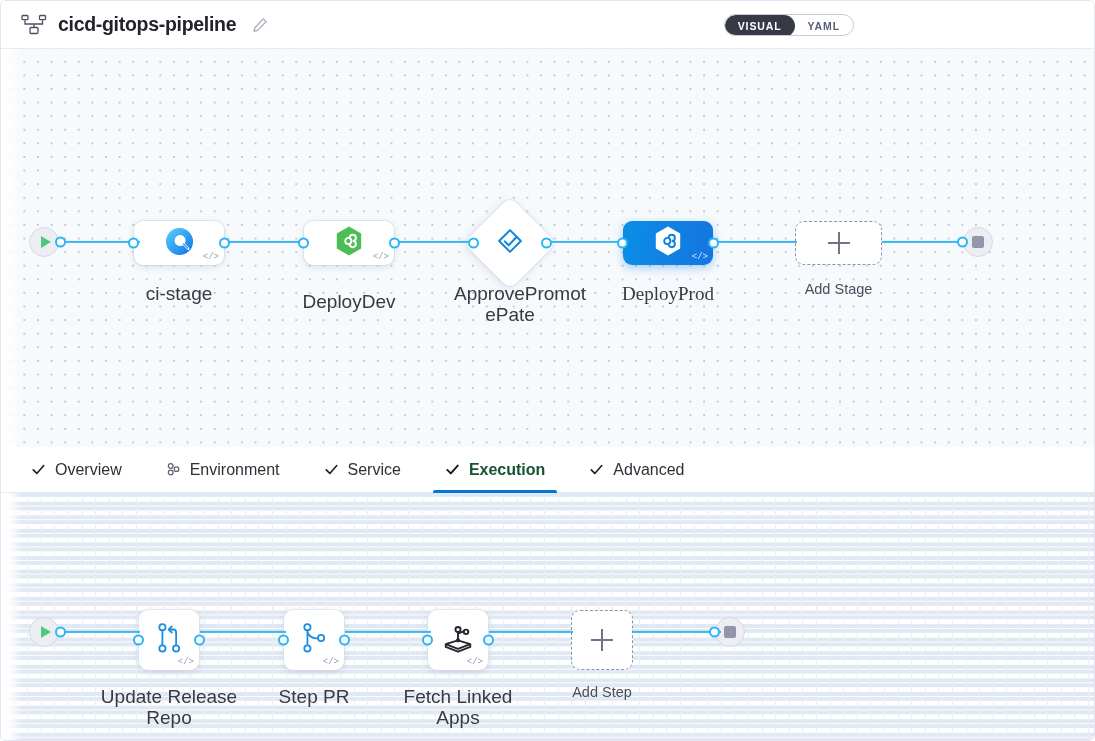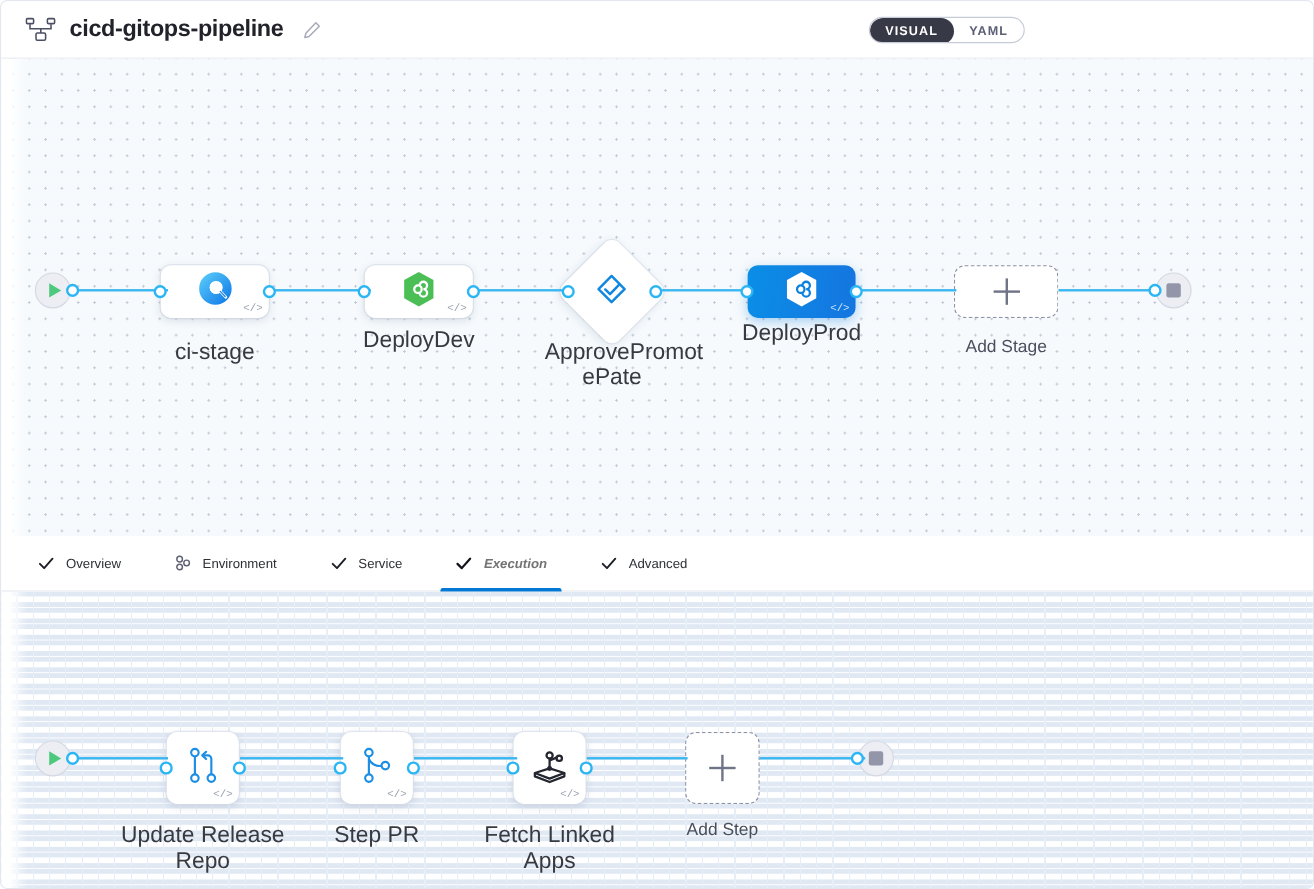--- a/index.html
+++ b/index.html
@@ -94,25 +94,25 @@
     background: #ffffff;
     border-bottom: 1px solid #e8eaf0;
     display: flex; align-items: center;
     padding-left: 22px; gap: 0;
     z-index: 20;
   }
   .tab {
     display: flex; align-items: center; gap: 9px;
     height: 46px; padding: 0 22px;
     cursor: pointer; position: relative;
-    font-size: 11px; color: #2e3038;
+    font-size: 16px; color: #2e3038;
   }
   .tab:first-child { padding-left: 8px; }
   .tab .tab-label { white-space: nowrap; }
-  .tab.active .tab-label { font-weight: bold; color: #737373; font-style: italic; }
+  .tab.active .tab-label { font-weight: bold; color: #14532d; }
   .tab.active::after {
     content: ""; position: absolute;
     left: 10px; right: 10px; bottom: 0; height: 3px;
     background: #0278d5; border-radius: 2px 2px 0 0;
   }
   .tab-check { width: 15px; height: 15px; flex: 0 0 auto; display:block; }
   .tab-envicon { width: 15px; height: 15px; flex: 0 0 auto; display:block; }
 
   
   .node { position: absolute; }
@@ -275,21 +275,21 @@
         <span>
           <svg width="30" height="32" viewBox="0 0 30 32">
             <path d="M15 1.6 L27.2 8.4 V23.6 L15 30.4 L2.8 23.6 V8.4 Z" fill="#4bbf56"></path>
             <path d="M11.2 16 a3.1 3.1 0 1 1 3.1 3.1 h1.4 a3.1 3.1 0 1 0 3.1 -3.1 a3.1 3.1 0 1 0 -3.1 -3.1 h-1.4 a3.1 3.1 0 1 1 -3.1 3.1 Z" fill="none" stroke="#ffffff" stroke-width="1.9"></path>
           </svg>
         </span>
         <span class="code-badge">&lt;/&gt;</span>
       </div>
       <div class="port" style="left:-6px; top:22px;"></div>
       <div class="port" style="left:85px; top:22px;"></div>
-      <div class="node-label" style="top:52px; width:160px;">DeployDev</div>
+      <div class="node-label" style="top:70px; width:160px;">DeployDev</div>
     </div>
 
     <div class="node" style="left:398px; top:178px; width:78px; height:30px;">
       <div class="link" style="left:0; width:78px;"></div>
     </div>
 
     <div class="node" style="left:476px; top:161px;">
       <div class="stage-diamond">
         <span class="diamond-ico">
           <svg width="30" height="30" viewBox="0 0 32 32">
@@ -313,21 +313,21 @@
         <span>
           <svg width="30" height="32" viewBox="0 0 30 32">
             <path d="M15 1.6 L27.2 8.4 V23.6 L15 30.4 L2.8 23.6 V8.4 Z" fill="#ffffff"></path>
             <path d="M11.2 16 a3.1 3.1 0 1 1 3.1 3.1 h1.4 a3.1 3.1 0 1 0 3.1 -3.1 a3.1 3.1 0 1 0 -3.1 -3.1 h-1.4 a3.1 3.1 0 1 1 -3.1 3.1 Z" fill="none" stroke="#0b82e0" stroke-width="1.9"></path>
           </svg>
         </span>
         <span class="code-badge">&lt;/&gt;</span>
       </div>
       <div class="port" style="left:-6px; top:22px;"></div>
       <div class="port" style="left:85px; top:22px;"></div>
-      <div class="node-label" style="top:46px; width:160px;">DeployProd</div>
+      <div class="node-label" style="top:62px; width:160px;font-family:Liberation Serif, serif;">DeployProd</div>
     </div>
 
     <div class="node" style="left:717px; top:178px; width:79px; height:30px;">
       <div class="link" style="left:0; width:79px;"></div>
     </div>
 
     <div class="node" style="left:794px; top:172px;">
       <div class="add-dashed" style="width:87px; height:44px;">
         <div class="plus-glyph"></div>
       </div>

